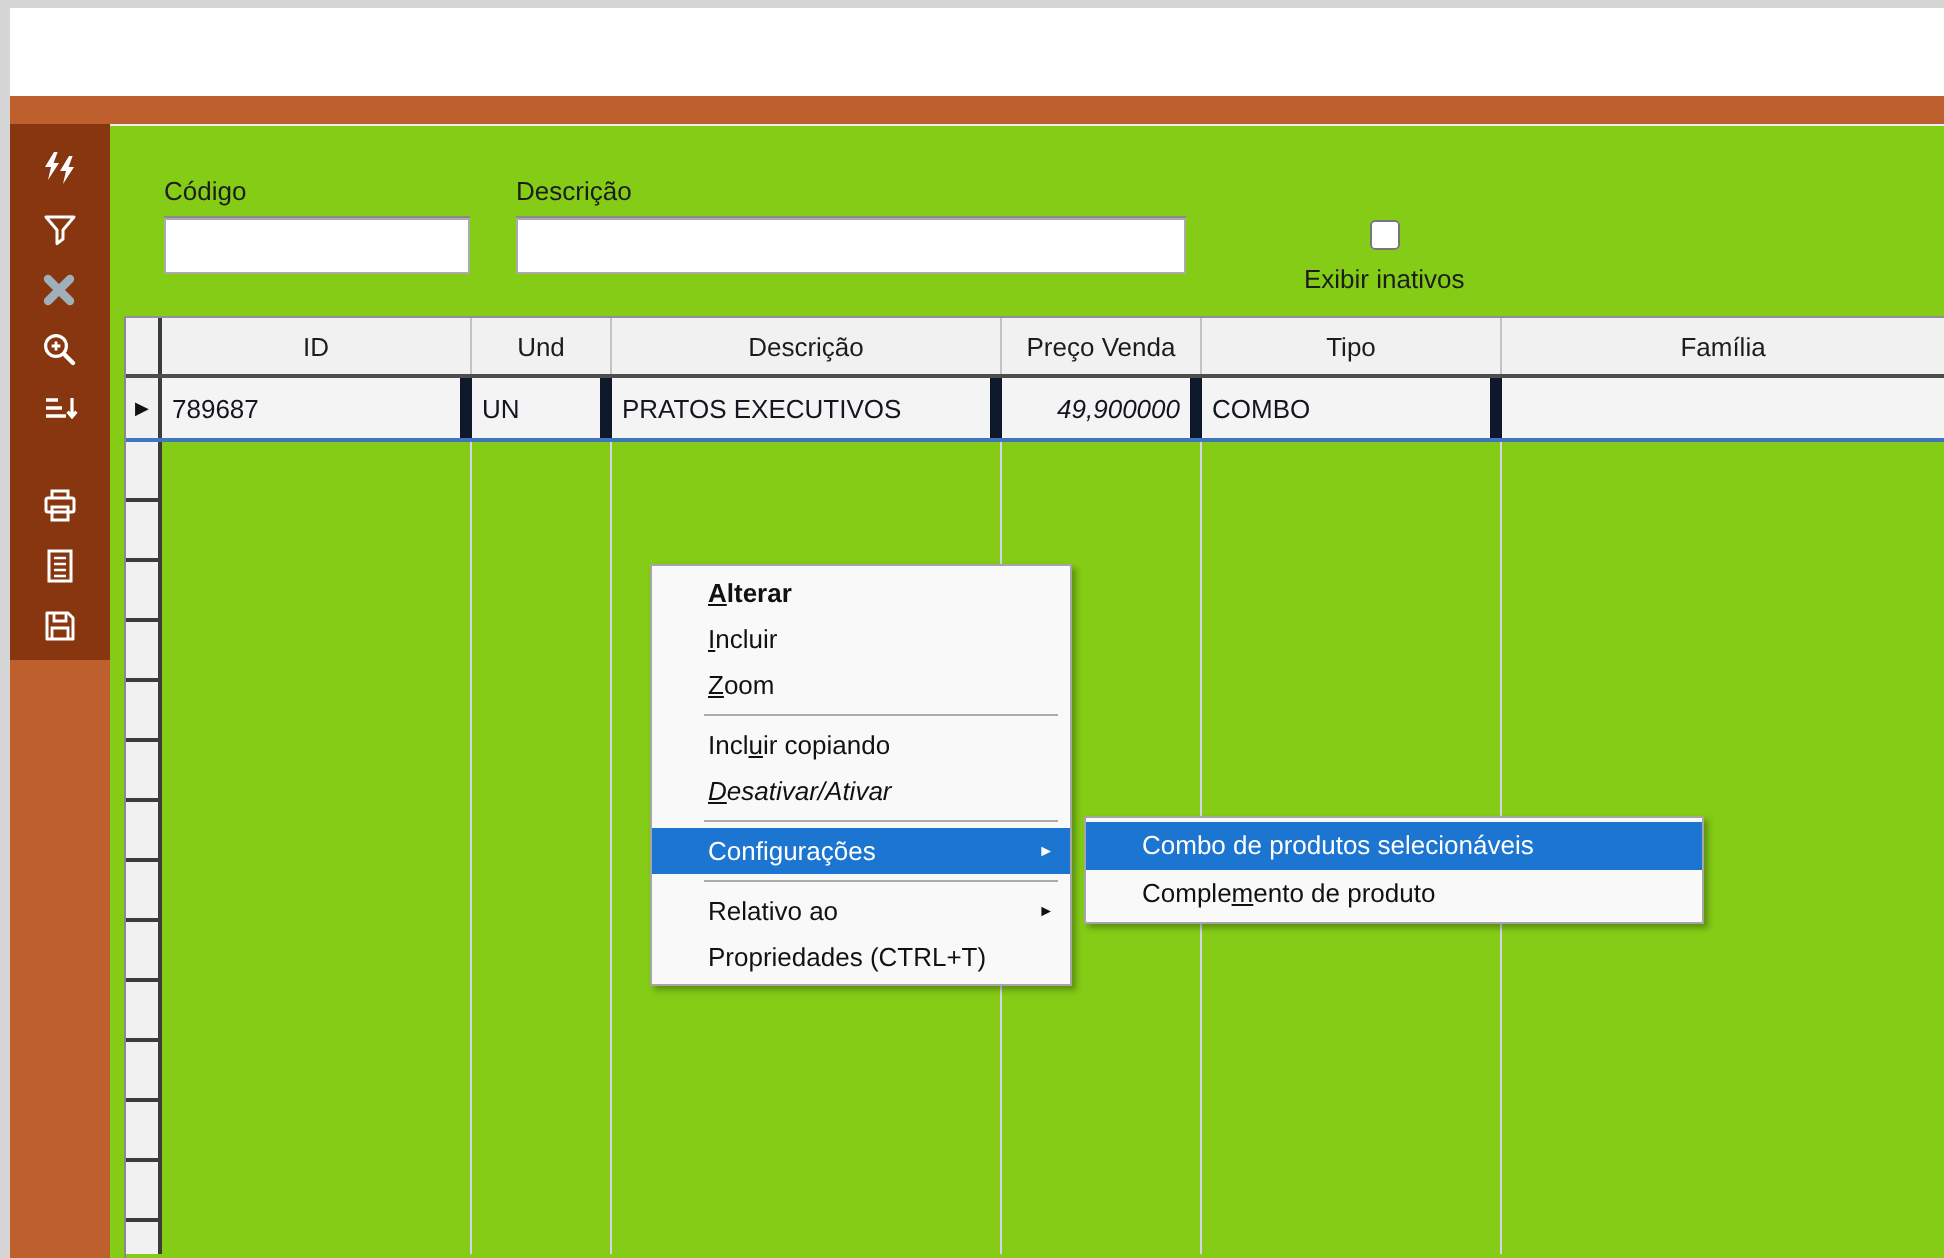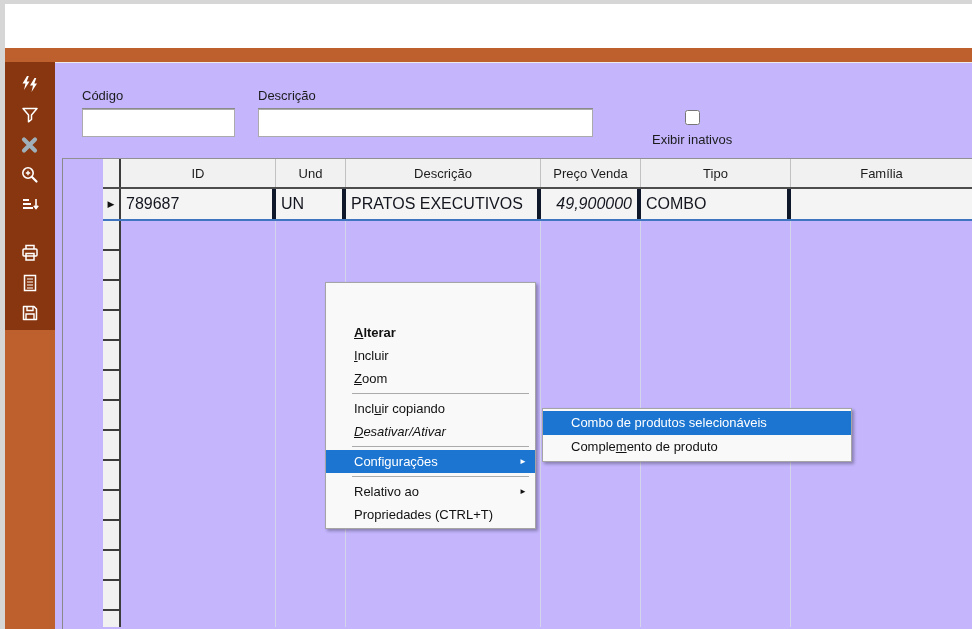--- a/index.html
+++ b/index.html
@@ -13,56 +13,56 @@
 
   .titlebar { position: absolute; left: 5px; top: 4px; right: 0; height: 58px; background: var(--titlebar-bg, #BE5F2E); margin-top: 44px; }
   .titlebar .title { color: #f7ece4; font-size: 27px; font-weight: 300; padding: 11px 0 0 13px; letter-spacing: .5px; }
 
   .sidebar { position: absolute; left: 5px; top: 62px; width: 50px; bottom: 0; background: var(--titlebar-bg, #BE5F2E); }
   .sidebar-tools { position: absolute; left: 0; top: 0; width: 50px; height: 268px; background: var(--sidebar-tools-bg, #87360F);
     display: flex; flex-direction: column; align-items: center; padding-top: 8px; }
   .tool { width: 30px; height: 30px; display: flex; align-items: center; justify-content: center; cursor: pointer; }
   .tool-gap { height: 18px; }
 
-  .content { position: absolute; left: 55px; top: 62px; right: 0; bottom: 0; background: #c4b5fd; border-top: 1px solid #ececec; }
+  .content { position: absolute; left: 55px; top: 62px; right: 0; bottom: 0; background: #84cc16; border-top: 1px solid #ececec; }
 
   .field-label { position: absolute; height: 21px; border-bottom: 1px solid #8a8a8a; font-size: 13px; color: #1c1c1c; }
   .lbl-codigo { left: 27px; top: 25px; width: 153px; }
   .lbl-descricao { left: 203px; top: 25px; width: 335px; }
   input.box { position: absolute; height: 28px; border: 1px solid #ABABAB; font: 13px "Liberation Sans", sans-serif; padding: 0 5px; outline: none; }
   .in-codigo { left: 27px; top: 46px; width: 153px; }
   .in-descricao { left: 203px; top: 46px; width: 335px; }
 
   .checkbox-row { position: absolute; left: 597px; top: 47px; display: flex; align-items: center; gap: 7px; font-size: 13px; flex-direction: column; }
   .checkbox-row input { width: 15px; height: 15px; margin: 0; }
 
-  .grid { position: absolute; left: 7px; top: 95px; right: 0; bottom: 0; border-top: 1px solid #919191; border-left: 1px solid #8a8a8a; overflow: hidden; padding-left: 40px; }
+  .grid { position: absolute; left: 7px; top: 95px; right: 0; bottom: 0; border-top: 1px solid #919191; border-left: 1px solid #8a8a8a; overflow: hidden; }
   .grid-header { display: flex; height: 30px; background: #F1F1F1; border-bottom: 2px solid #4d4d4d; }
   .gh { flex: 0 0 auto; display: flex; align-items: center; justify-content: center; font-size: 13px; color: #1c1c1c; border-right: 1px solid #c2c2c2; }
   .gh.sel { width: 18px; border-right: 2px solid #3c3c3c; }
   .w-id { width: 155px; } .w-und { width: 70px; } .w-desc { width: 195px; }
   .w-preco { width: 100px; } .w-tipo { width: 150px; } .w-fam { flex: 1 1 auto; border-right: none; }
 
   .grid-row { display: flex; height: 32px; background: #F4F4F4; border-bottom: 2px solid var(--row-underline, #4076C0); position: relative; z-index: 1; }
-  .gc { flex: 0 0 auto; display: flex; align-items: center; font-size: 16px; color: #14161f; padding: 0 5px; border-right: 4px solid #0f172a; }
+  .gc { flex: 0 0 auto; display: flex; align-items: center; font-size: 13px; color: #14161f; padding: 0 5px; border-right: 6px solid #0f172a; }
   .gc.sel { width: 18px; justify-content: center; padding: 0; background: #f1f1f1; border-right: 2px solid #3c3c3c; font-size: 9px; color: #111; }
   .gc.num { justify-content: flex-end; font-style: italic; }
 
   .grid-body { position: relative; height: calc(100% - 64px); }
   .vsep { position: absolute; top: 0; bottom: 0; width: 1px; background: #d4d4ea; }
   .selcol { position: absolute; left: 0; top: 0; bottom: 0; width: 18px; border-right: 2px solid #3c3c3c; background: #f1f1f1; }
   .selcell { height: 30px; border-bottom: 2px solid #3c3c3c; }
 
   .menu, .submenu { position: absolute; background: #f9f9f9; border: 1px solid #a5a5a5;
     box-shadow: 2px 2px 3px rgba(0,0,0,.3); padding: 2px 0; font-size: 13px; color: #111; }
   .menu { left: 270px; top: 219px; width: 211px; z-index: 10; }
   .submenu { left: 487px; top: 345px; width: 310px; z-index: 11; }
   .mi { height: 23px; line-height: 23px; padding-left: 28px; position: relative; white-space: nowrap; cursor: default; }
   .submenu .mi { height: 24px; line-height: 24px; }
-  .mi.bold { font-weight: bold; margin-top: 36px; }
+  .mi.bold { font-weight: bold; }
   .mi.italic { font-style: italic; }
   .mi.selected { background: var(--menu-highlight, #1B75D1); color: #fff; }
   .mi .arrow { position: absolute; right: 8px; top: 0; font-size: 8px; }
   .msep { height: 1px; background: #ababab; margin: 3px 6px 3px 26px; }
 </style>
 </head>
 <body>
 
 <div class="screen">
   <div class="frame-top"></div>

